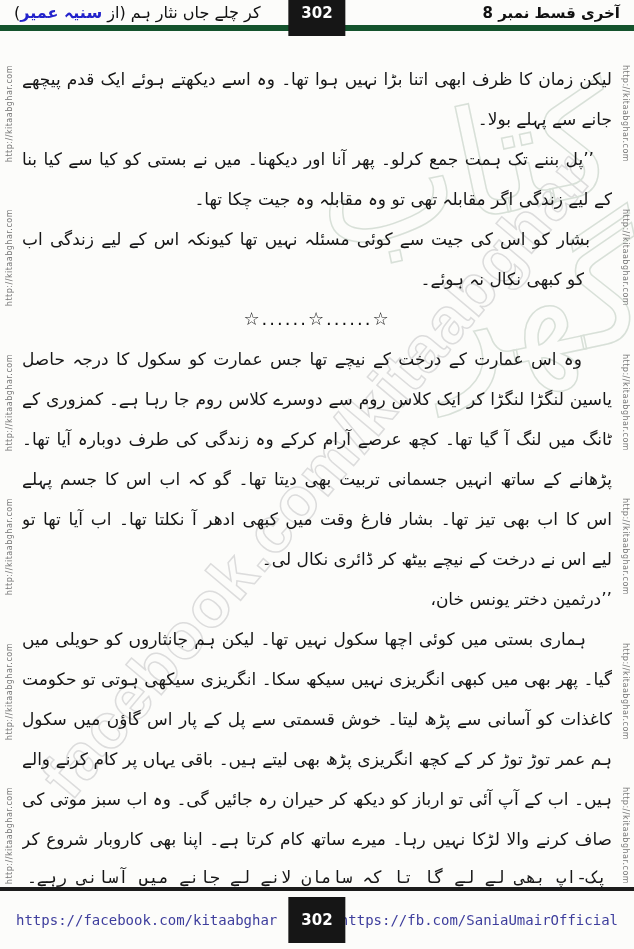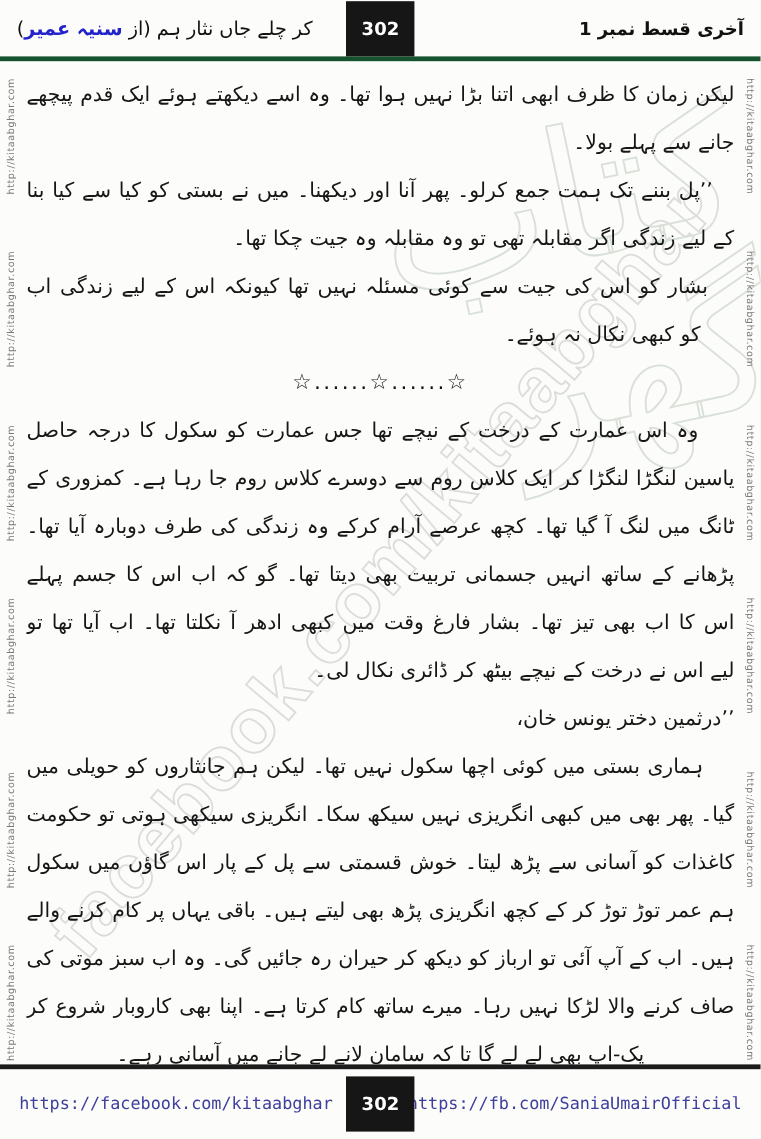--- a/index.html
+++ b/index.html
@@ -3,22 +3,22 @@
 <meta charset="utf-8">
 <style>
   html, body { margin: 0; padding: 0; background: #e8e8e8; }
   .page {
     width: 634px; height: 949px; position: relative; overflow: hidden;
     background: #fcfcfa; font-family: "DejaVu Sans", sans-serif;
     margin: 0 auto;
   }
   
   .header {
-    position: absolute; top: 0; left: 0; right: 0; height: 51px;
-    border-bottom: 4px solid #14532d; background: #fcfcfa;
+    position: absolute; top: 0; left: 0; right: 0; height: 31px;
+    border-bottom: 6px solid #14532d; background: #fcfcfa;
     display: flex; align-items: center; justify-content: space-between;
     padding: 0 14px; box-sizing: border-box; z-index: 3;
   }
   .header-left { font-size: 15px; font-weight: bold; direction: rtl; color: #111; }
   .badge {
     background: var(--badge-bg, #161616); color: #ffffff; font-weight: bold;
     font-size: 15px; padding: 13px 13px; line-height: 20px;
   }
   .header .badge { position: absolute; left: 50%; transform: translateX(-50%); }
   .header-right { font-size: 16px; direction: rtl; color: #111; }
@@ -27,21 +27,21 @@
   .page-body {
     position: absolute; top: 47px; left: 0; right: 0;
     padding: 12px 22px 0 22px; z-index: 2;
   }
   .line {
     direction: rtl; font-size: 17px; line-height: 40px; height: 40px;
     color: #161616; overflow: hidden;
   }
   .tl-full { text-align: justify; text-align-last: justify; }
   .tl-end { text-align: right; }
-  .tl-center { text-align: center; }
+  .tl-center { text-align: center; font-family: Liberation Mono, monospace; }
   .divider { text-align: center; font-size: 18px; letter-spacing: 2px; color: #111; direction: ltr; }
   
   .side-wm {
     position: absolute; top: 65px; bottom: 65px; width: 14px;
     display: flex; flex-direction: column; justify-content: space-between;
     align-items: center; z-index: 1; pointer-events: none;
   }
   .side-wm.left { left: 2px; }
   .side-wm.right { right: 2px; }
   .side-wm span {
@@ -98,21 +98,21 @@
       <span>http://kitaabghar.com</span>
       <span>http://kitaabghar.com</span>
       <span>http://kitaabghar.com</span>
     </div>
 
   <div class="header">
     <div class="header-right">
       <span>کر چلے جاں نثار ہم (از </span><span class="author">سنیہ عمیر</span><span>)</span>
     </div>
     <div class="badge">302</div>
-    <div class="header-left">آخری قسط نمبر 1</div>
+    <div class="header-left">آخری قسط نمبر 8</div>
   </div>
 
   <div class="page-body">
       <div class="line tl-full">لیکن زمان کا ظرف ابھی اتنا بڑا نہیں ہوا تھا۔ وہ اسے دیکھتے ہوئے ایک قدم پیچھے ہوا۔ پھر</div>
       <div class="line tl-end" style="">جانے سے پہلے بولا۔</div>
       <div class="line tl-full" style="margin-right: 18px;">’’پل بننے تک ہمت جمع کرلو۔ پھر آنا اور دیکھنا۔ میں نے بستی کو کیا سے کیا بنا دیا ہے۔‘‘ زمان</div>
       <div class="line tl-end">کے لیے زندگی اگر مقابلہ تھی تو وہ مقابلہ وہ جیت چکا تھا۔</div>
       <div class="line tl-full" style="margin-right: 22px;">بشار کو اس کی جیت سے کوئی مسئلہ نہیں تھا کیونکہ اس کے لیے زندگی اب بھی رشتے تھے۔ جو اس</div>
       <div class="line tl-end" style="margin-right: 28px;">کو کبھی نکال نہ ہوئے۔</div>
       <div class="line divider">☆......☆......☆</div>

